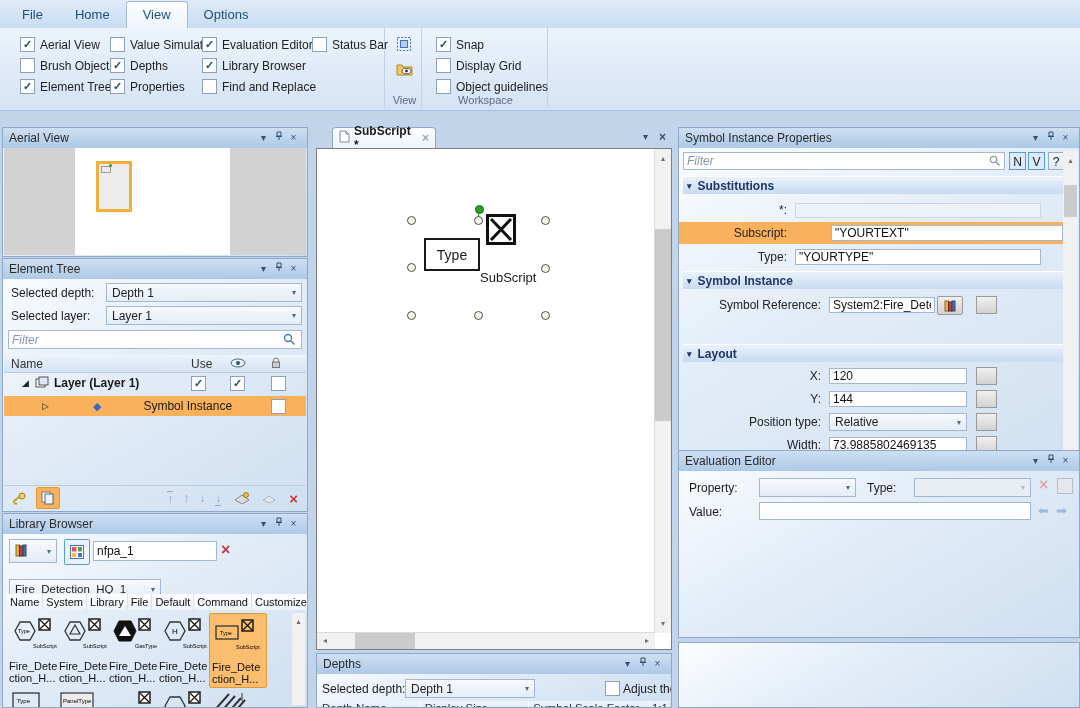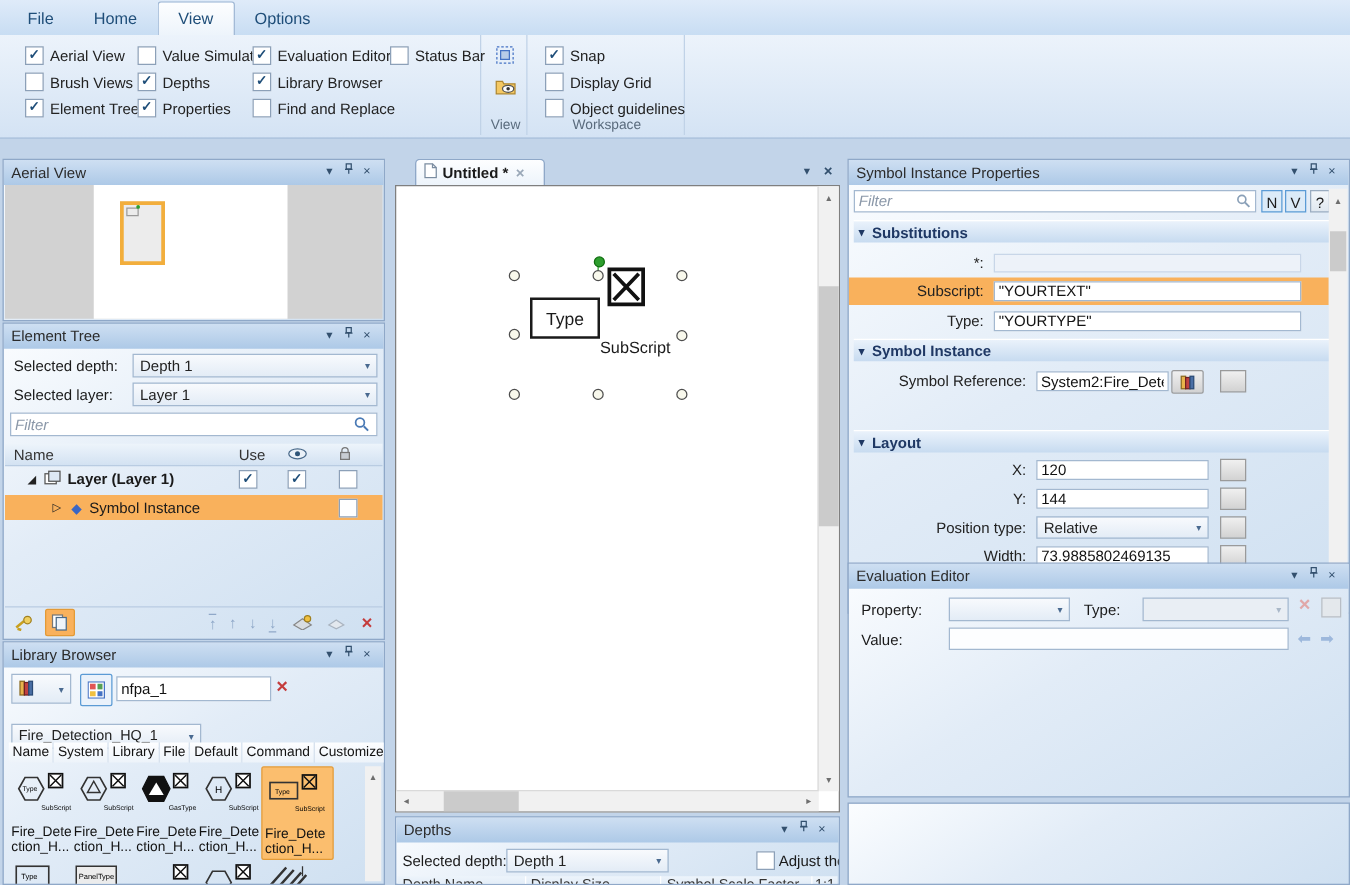--- a/index.html
+++ b/index.html
@@ -42,21 +42,21 @@
   .plabel{text-align:right;padding-right:8px;color:#222;box-sizing:border-box;flex:none;}
   .prow{position:absolute;display:flex;align-items:center;height:20px;left:0;}
   
   .sb{background:#F1F1F1;position:absolute;}
   .sbthumb{background:#CBCBCB;position:absolute;}
   .sbarrow{color:#6E6E6E;font-size:8px;text-align:center;position:absolute;line-height:15px;width:100%;}
   
   .ethead{position:absolute;left:1px;right:1px;height:17px;background:linear-gradient(#EDF4FB,#D3E2F2);
     border-bottom:1px solid #B9CCE2;display:flex;align-items:center;font-size:12px;color:#333;}
   .etrow{position:absolute;left:1px;right:1px;height:20px;display:flex;align-items:center;}
-  .orange{background:#F9B15C;}
+  .orange{background:#F9B15C;gap:36px;}
   
   .libtab{font-size:11px;padding:2px 3px;color:#111;border-right:1px solid #D8E2EE;background:linear-gradient(#FDFEFF,#EDF3FA);}
   .libitem{position:absolute;width:50px;text-align:left;}
   .libitem .lblw{font-size:11px;line-height:12px;color:#111;word-break:break-all;}
   .libsel{background:#FBBE6E;border:1px solid #E39A36;border-radius:2px;}
   
   .handle{position:absolute;width:7px;height:7px;border:1px solid #4D4D4D;border-radius:50%;background:#F8F8EC;}
 </style>
 </head>
 <body>
@@ -71,21 +71,21 @@
   </div>
 
   <div class="ribbon">
     <div class="rgroup" style="left:6px;width:378px;">
       <div class="rcb" style="left:14px;top:9px">
           <span class="cb">✓</span>
           <span>Aerial View</span>
         </div>
       <div class="rcb" style="left:14px;top:30px">
           <span class="cb"></span>
-          <span>Brush Views</span>
+          <span>Brush Object</span>
         </div>
       <div class="rcb" style="left:14px;top:51px">
           <span class="cb">✓</span>
           <span>Element Tree</span>
         </div>
       <div class="rcb" style="left:104px;top:9px">
           <span class="cb"></span>
           <span>Value Simulator</span>
         </div>
       <div class="rcb" style="left:104px;top:30px">
@@ -392,21 +392,21 @@
       <div class="sbarrow" style="top:1px;">▴</div>
     </div>
   </div>
 
   <div class="abs" style="left:316px;top:127px;width:356px;height:21px;">
     <div class="abs" style="left:16px;top:0;width:104px;height:21px;background:linear-gradient(#FDFEFF,#EDF4FB);border:1px solid #8FA8C8;border-bottom:none;border-radius:4px 4px 0 0;display:flex;align-items:center;padding:0 6px;box-sizing:border-box;">
       <span><svg width="11" height="13">
             <path d="M1 1h6l3 3v8H1z" fill="#fff" stroke="#7A8CA0"></path>
             <path d="M7 1v3h3" fill="none" stroke="#7A8CA0"></path>
           </svg></span>
-      <span style="font-weight:bold;margin-left:4px;font-size:12px;">Untitled *</span>
+      <span style="font-weight:bold;margin-left:4px;font-size:12px;">SubScript *</span>
       <span style="margin-left:6px;color:#9AA8B8;font-weight:bold;">×</span>
     </div>
     <span class="abs" style="right:24px;top:4px;color:#33506E;font-size:10px;">▾</span>
     <span class="abs" style="right:6px;top:3px;color:#33506E;font-weight:bold;">×</span>
   </div>
 
   <div class="abs" style="left:316px;top:148px;width:356px;height:502px;background:#fff;border:1px solid #7F7F7F;box-sizing:border-box;">
 
     <div class="abs" style="left:107px;top:89px;width:52px;height:29px;border:2px solid #1a1a1a;display:flex;align-items:center;justify-content:center;font-size:14px;">Type</div>
     <div class="abs" style="left:169px;top:65px;width:24px;height:25px;border:3px solid #111;">

